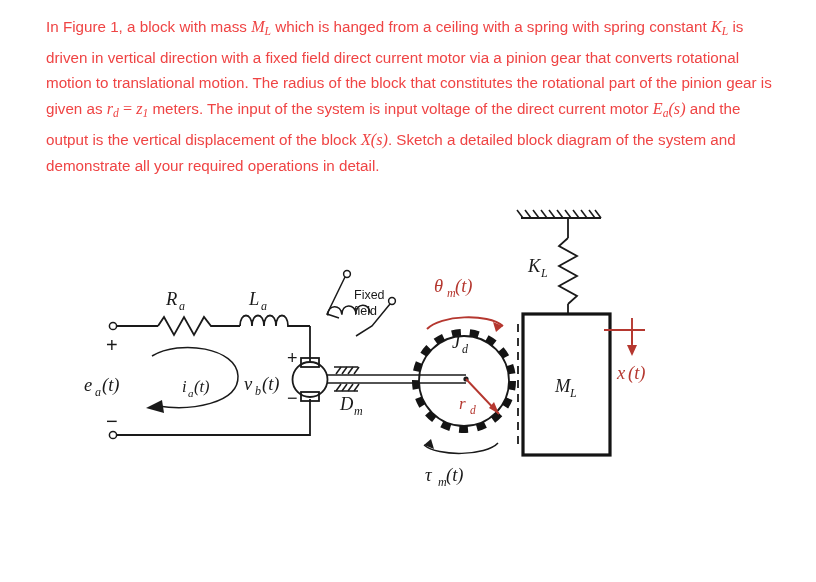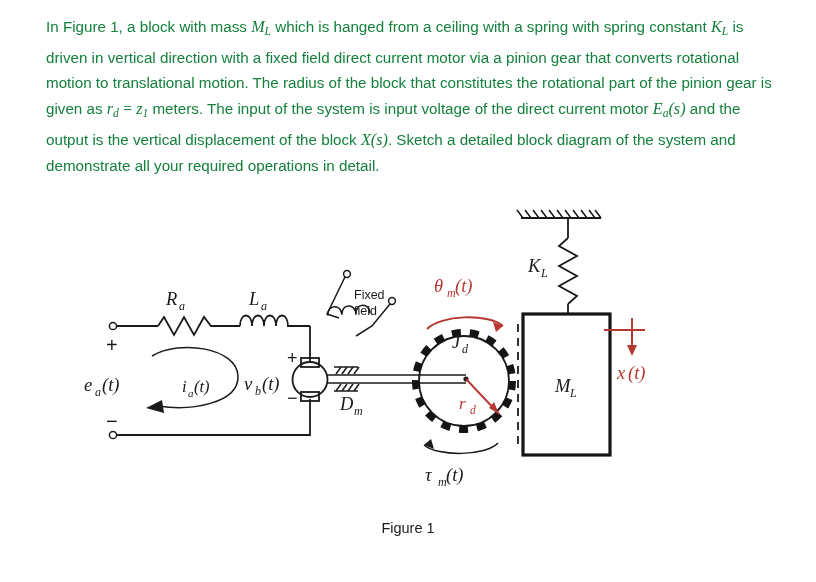--- a/index.html
+++ b/index.html
@@ -21,21 +21,21 @@
     height: 582px;
     background: #ffffff;
   }
   .problem-text {
     position: absolute;
     left: 46px;
     top: 14px;
     width: 730px;
     font-size: 15.2px;
     line-height: 25.6px;
-    color: #15803d;
+    color: #ef4444;
     font-family: "Liberation Sans", sans-serif;
   }
   .problem-text .mathi {
     font-family: "Liberation Serif", serif;
     font-style: italic;
     font-size: 16.2px;
   }
   .problem-text .sub {
     font-family: "Liberation Serif", serif;
     font-style: italic;
@@ -323,15 +323,14 @@
         <path d="M 632 160 L 627 149 L 637 149 Z" fill="#b5372f" stroke="none"></path>
       </g>
       <g>
         <text class="lblred" x="617" y="183" font-size="18.5">x</text>
         <text class="lblred" x="628" y="183" font-size="18.5">(t)</text>
       </g>
 
     </svg>
   </div>
 
-  <div class="caption">Figure 1</div>
 
 </div>
 
 </body></html>

